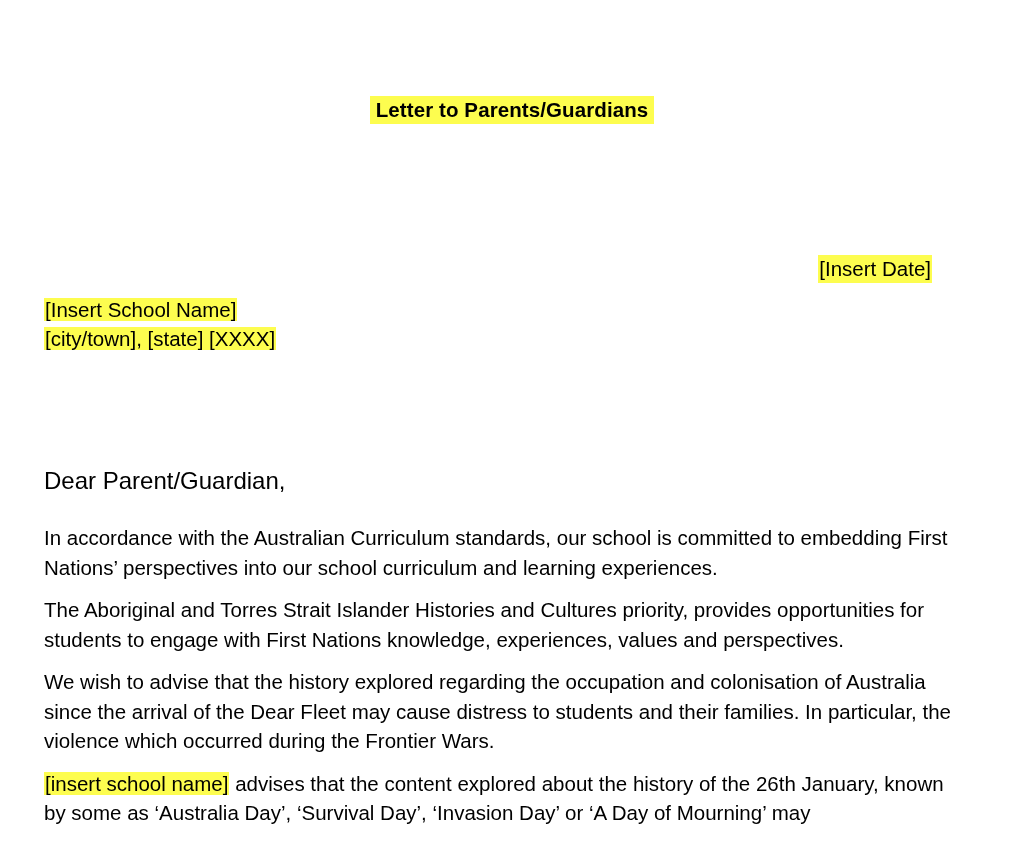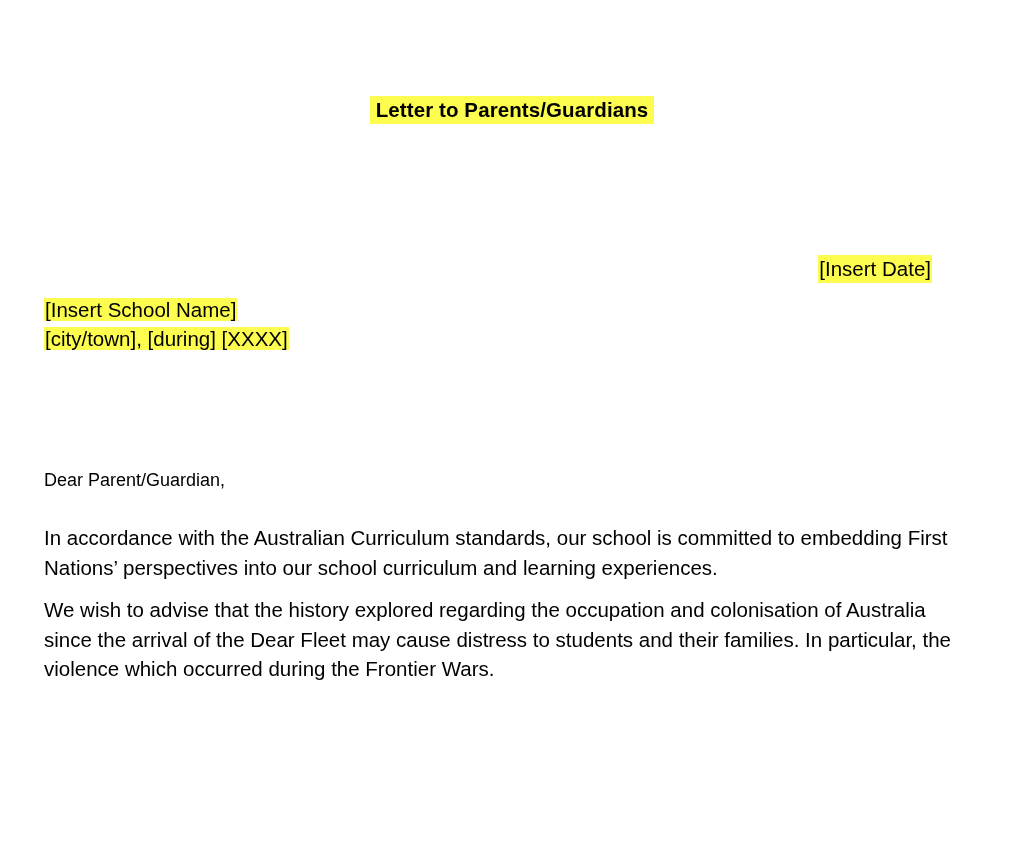--- a/index.html
+++ b/index.html
@@ -83,21 +83,21 @@
   }
 
   
   .body-block {
     position: absolute;
     top: 466px;
     left: 44px;
     width: 910px;
   }
   .salutation {
-    font-size: 18px;
+    font-size: 24px;
     line-height: 29px;
     margin: 0 0 28px 0;
   }
   .para {
     font-size: 20.5px;
     line-height: 29.5px;
     margin: 12px 0 12px 0;
     text-align: left;
   }
   .para.spaced { margin-bottom: 13px; }
@@ -117,28 +117,30 @@
 
   <div class="date-row">
     <span class="date-field">[Insert Date]</span>
   </div>
 
   <div class="address-block">
     <div class="address-line">
       <span>[Insert School Name]</span>
     </div>
     <div class="address-line">
-      <span>[city/town], [during] [XXXX]</span>
+      <span>[city/town], [state] [XXXX]</span>
     </div>
   </div>
 
   <div class="body-block">
 
     <p class="salutation">Dear Parent/Guardian,</p>
 
     <p class="para spaced">In accordance with the Australian Curriculum standards, our school is committed to embedding First Nations’ perspectives into our school curriculum and learning experiences.</p>
 
+    <p class="para spaced">The Aboriginal and Torres Strait Islander Histories and Cultures priority, provides opportunities for students to engage with First Nations knowledge, experiences, values and perspectives.</p>
 
     <p class="para spaced">We wish to advise that the history explored regarding the occupation and colonisation of Australia since the arrival of the Dear Fleet may cause distress to students and their families. In particular, the violence which occurred during the Frontier Wars.</p>
 
+    <p class="para"><span class="hl">[insert school name]</span><span> advises that the content explored about the history of the 26th January, known by some as ‘Australia Day’, ‘Survival Day’, ‘Invasion Day’ or ‘A Day of Mourning’ may</span></p>
 
   </div>
 </div>
 
 </body></html>

